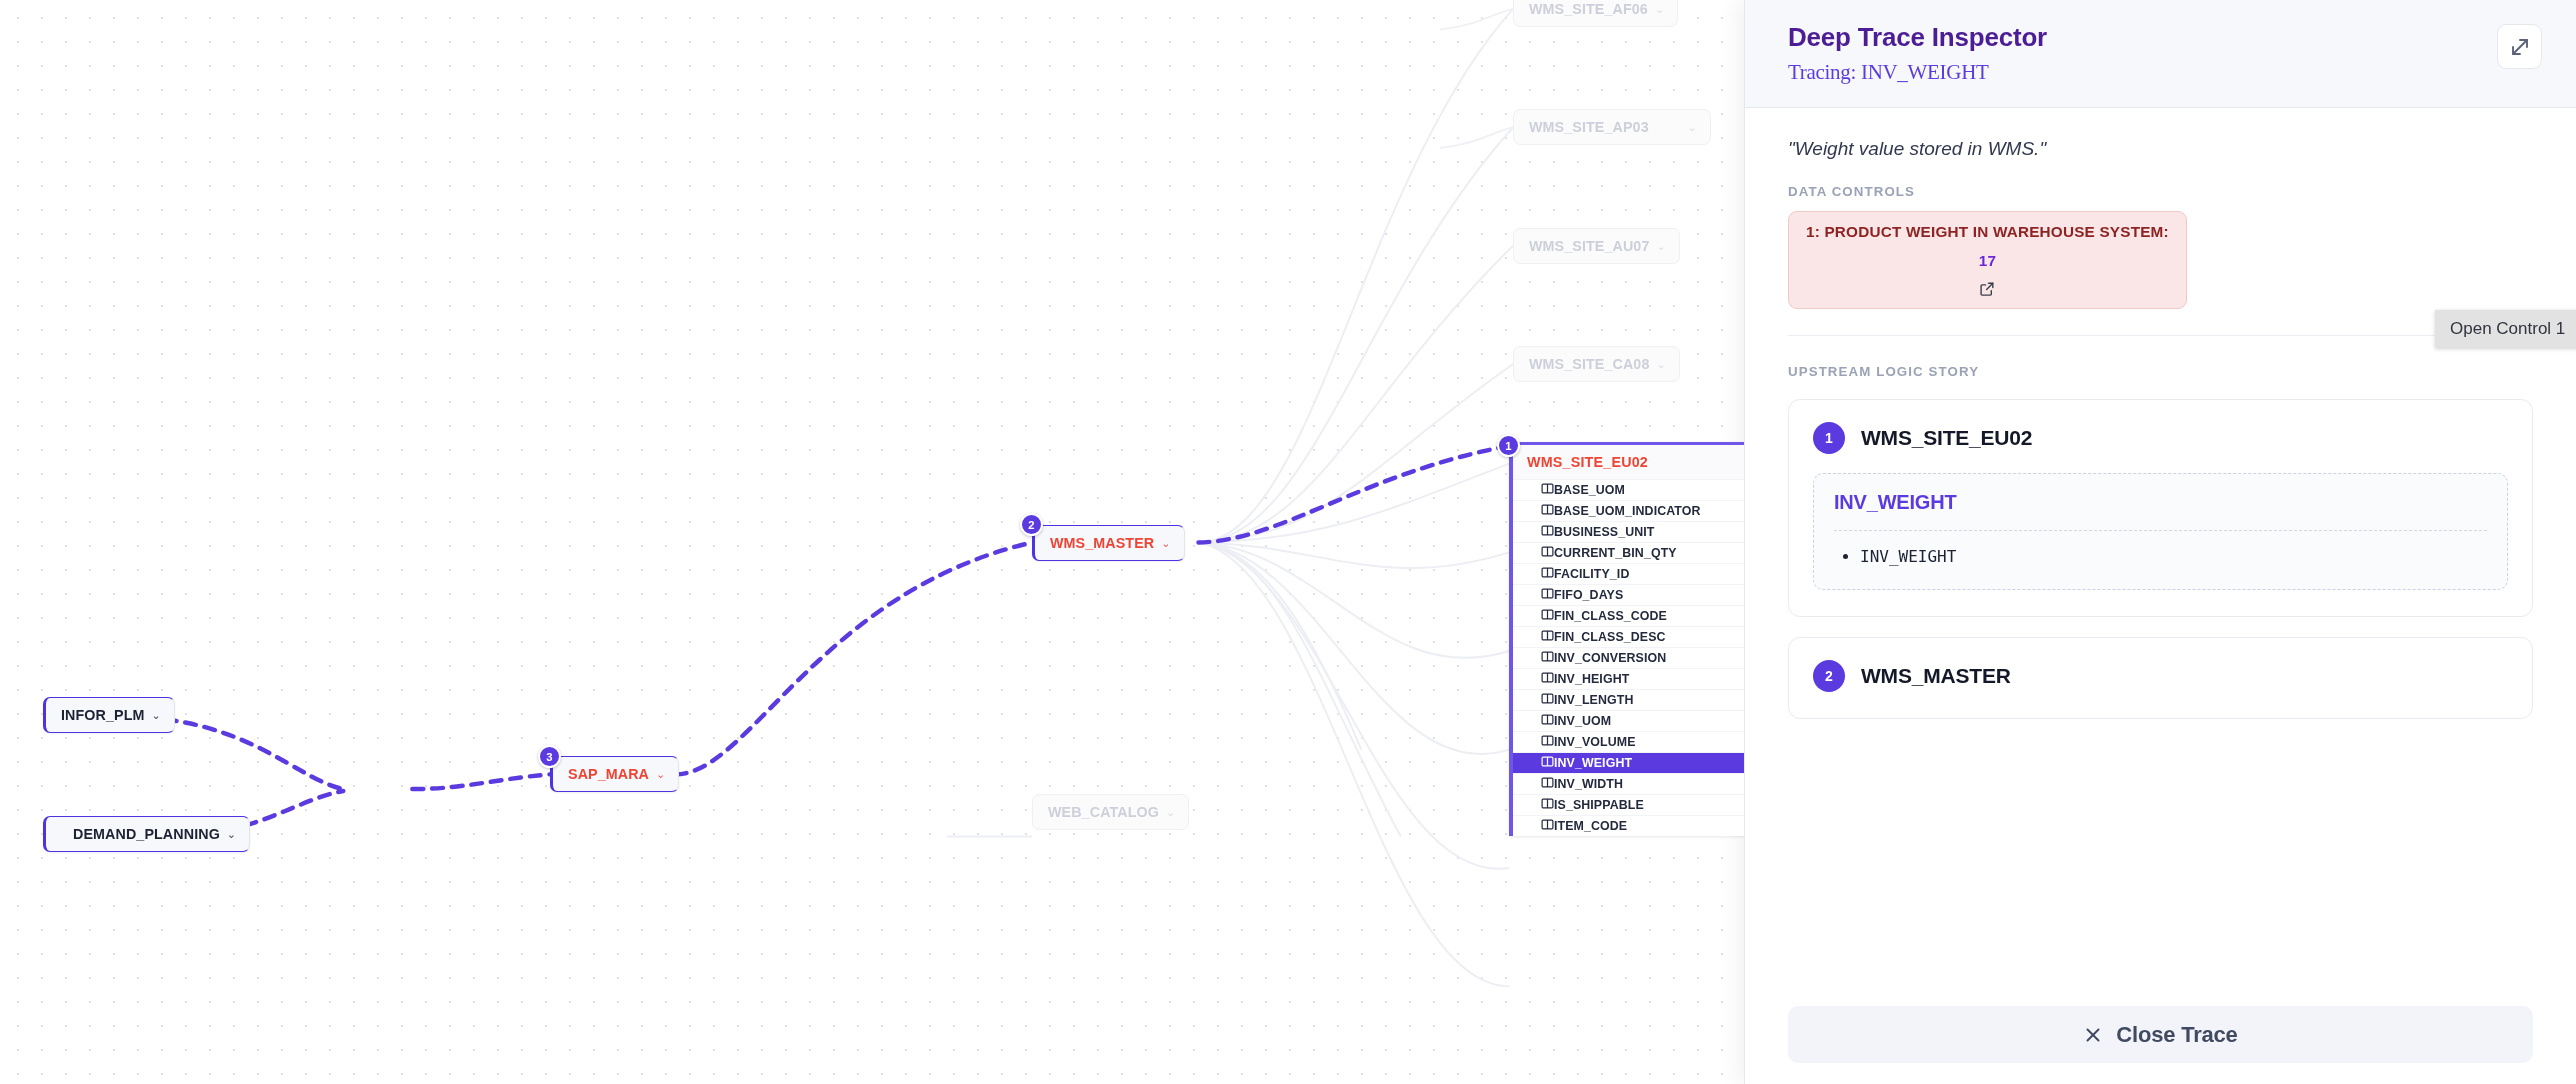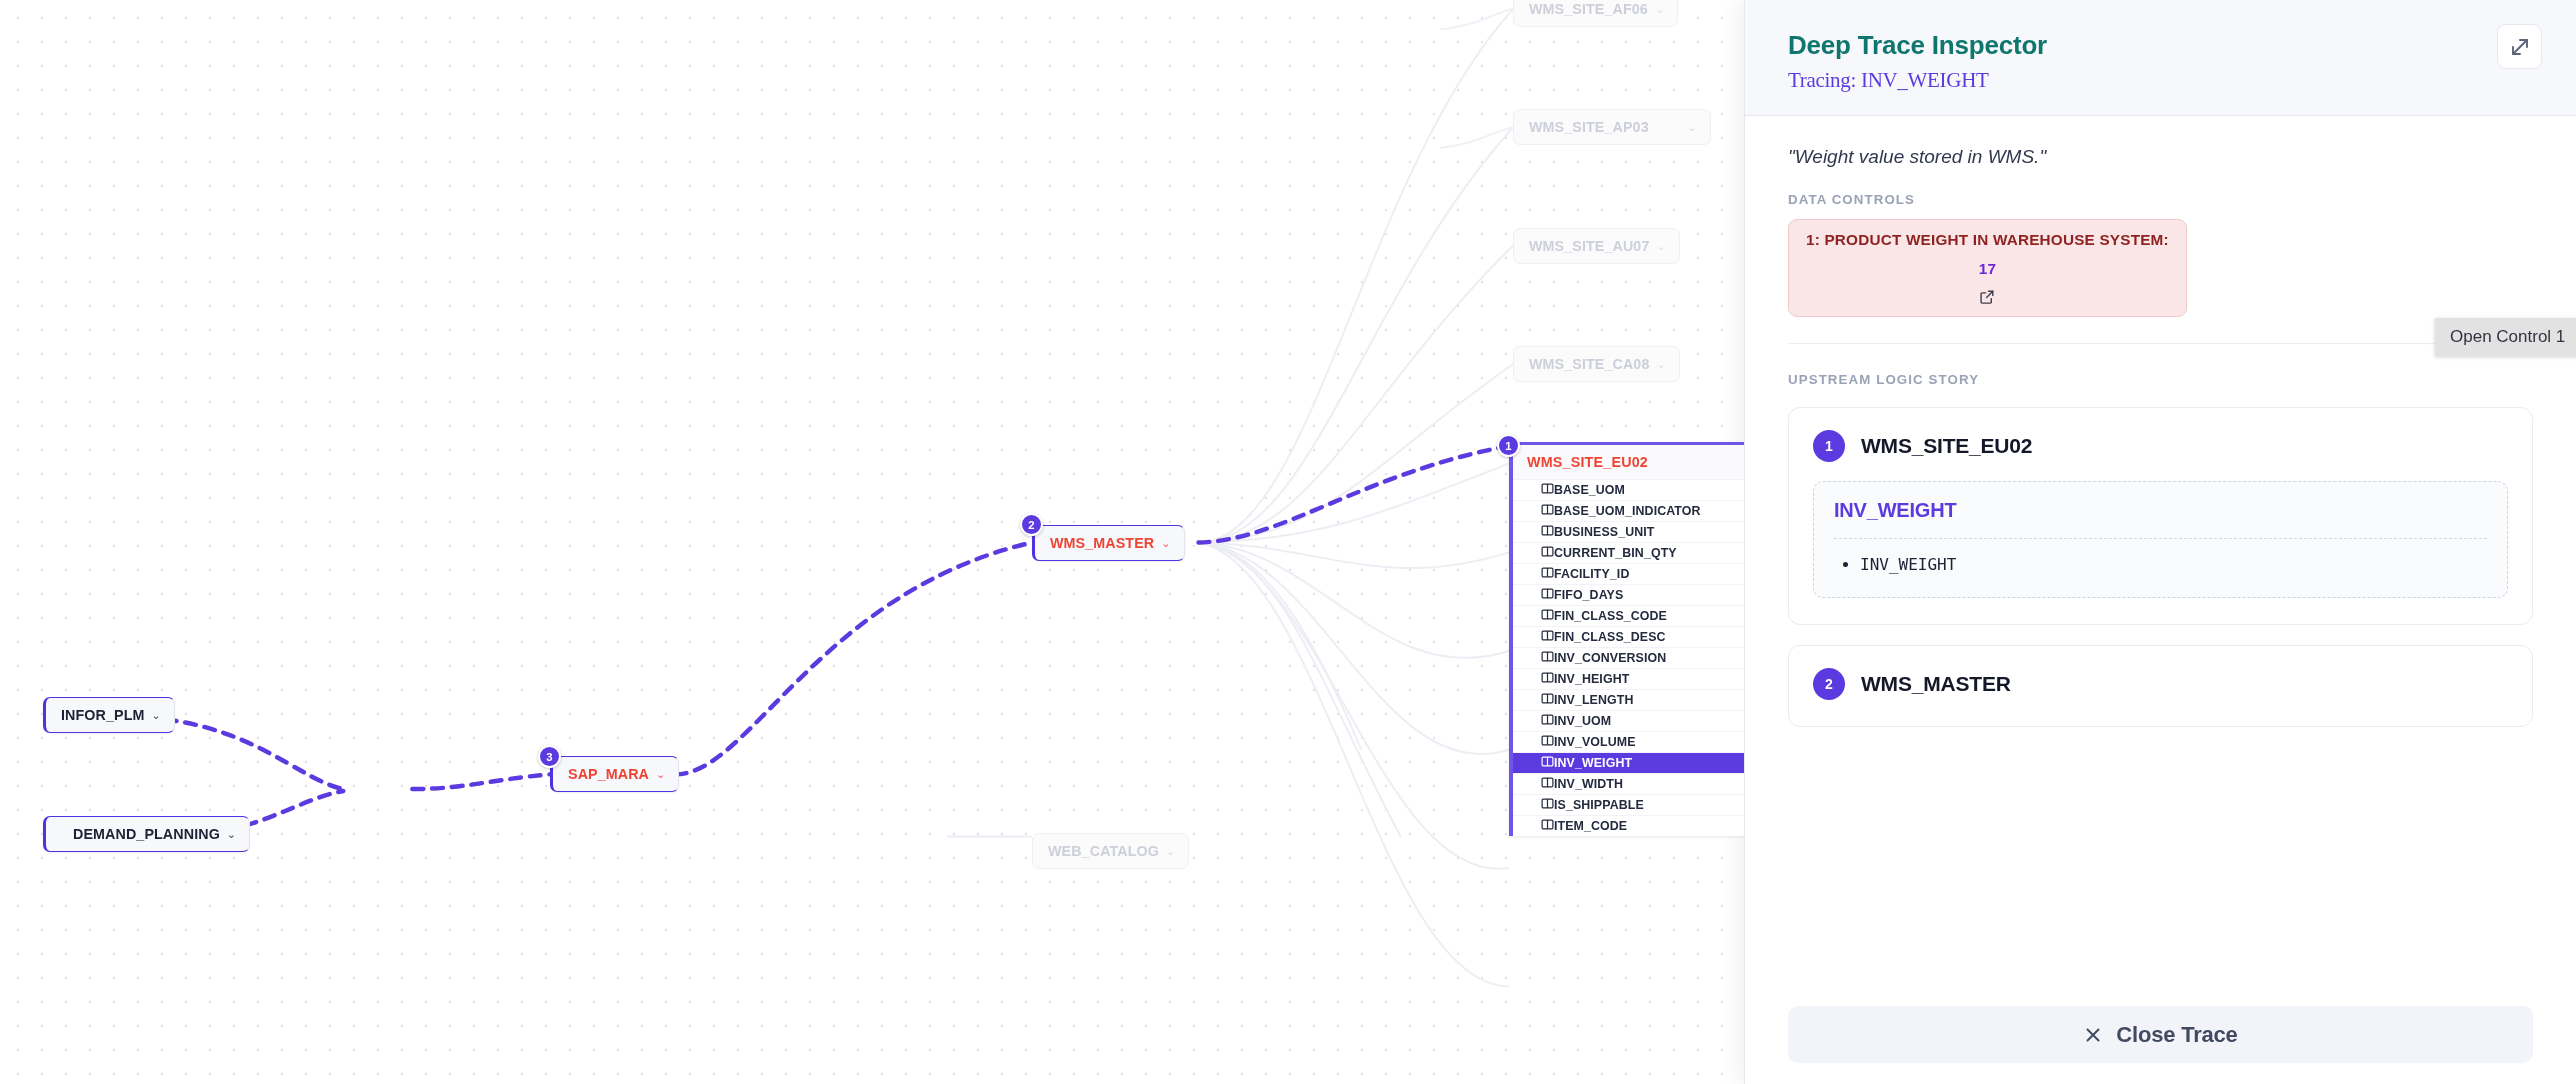--- a/index.html
+++ b/index.html
@@ -99,21 +99,21 @@
     box-shadow: -6px 0 22px rgba(22,25,50,.06);
     display: flex; flex-direction: column;
   }
   #panel-head {
     background: #f7f8fc;
     border-bottom: 1px solid #e6e8ef;
     padding: 22px 34px 22px 43px;
     display: flex; align-items: flex-start; justify-content: space-between;
     flex: 0 0 auto;
   }
-  #panel-title { font-size: 26px; font-weight: 700; color: #0f766e; letter-spacing: -0.2px; margin-top: 8px; }
+  #panel-title { font-size: 26px; font-weight: 700; color: #4c1d95; letter-spacing: -0.2px; }
   #panel-sub {
     margin-top: 7px; font-size: 21px; color: #5b3bdf;
     font-family: Liberation Serif, serif;
     letter-spacing: -0.3px;
   }
   #expand-btn {
     width: 45px; height: 45px; border-radius: 9px;
     background: #fff; border: 1px solid #e6e8ef;
     display: flex; align-items: center; justify-content: center;
     cursor: pointer; flex: 0 0 auto; margin-top: 2px;
@@ -250,21 +250,21 @@
         <div class="node active traced" style="left: 550px; top: 756px;">
           <span>SAP_MARA</span>
           <span class="caret">⌄</span>
         </div>
         <div class="badge" style="left: 538px; top: 745px;">3</div>
         <div class="node active traced" style="left: 1032px; top: 525px;">
           <span>WMS_MASTER</span>
           <span class="caret">⌄</span>
         </div>
         <div class="badge" style="left: 1020px; top: 513px;">2</div>
-        <div class="node dim" style="left: 1032px; top: 833px;">
+        <div class="node dim" style="left: 1032px; top: 794px;">
           <span>WEB_CATALOG</span>
           <span class="caret">⌄</span>
         </div>
         <div class="node dim" style="left: 1513px; top: -9px;">
           <span>WMS_SITE_AF06</span>
           <span class="caret">⌄</span>
         </div>
         <div class="node dim" style="left: 1513px; top: 109px; gap: 32px;">
           <span>WMS_SITE_AP03</span>
           <span class="caret">⌄</span>

